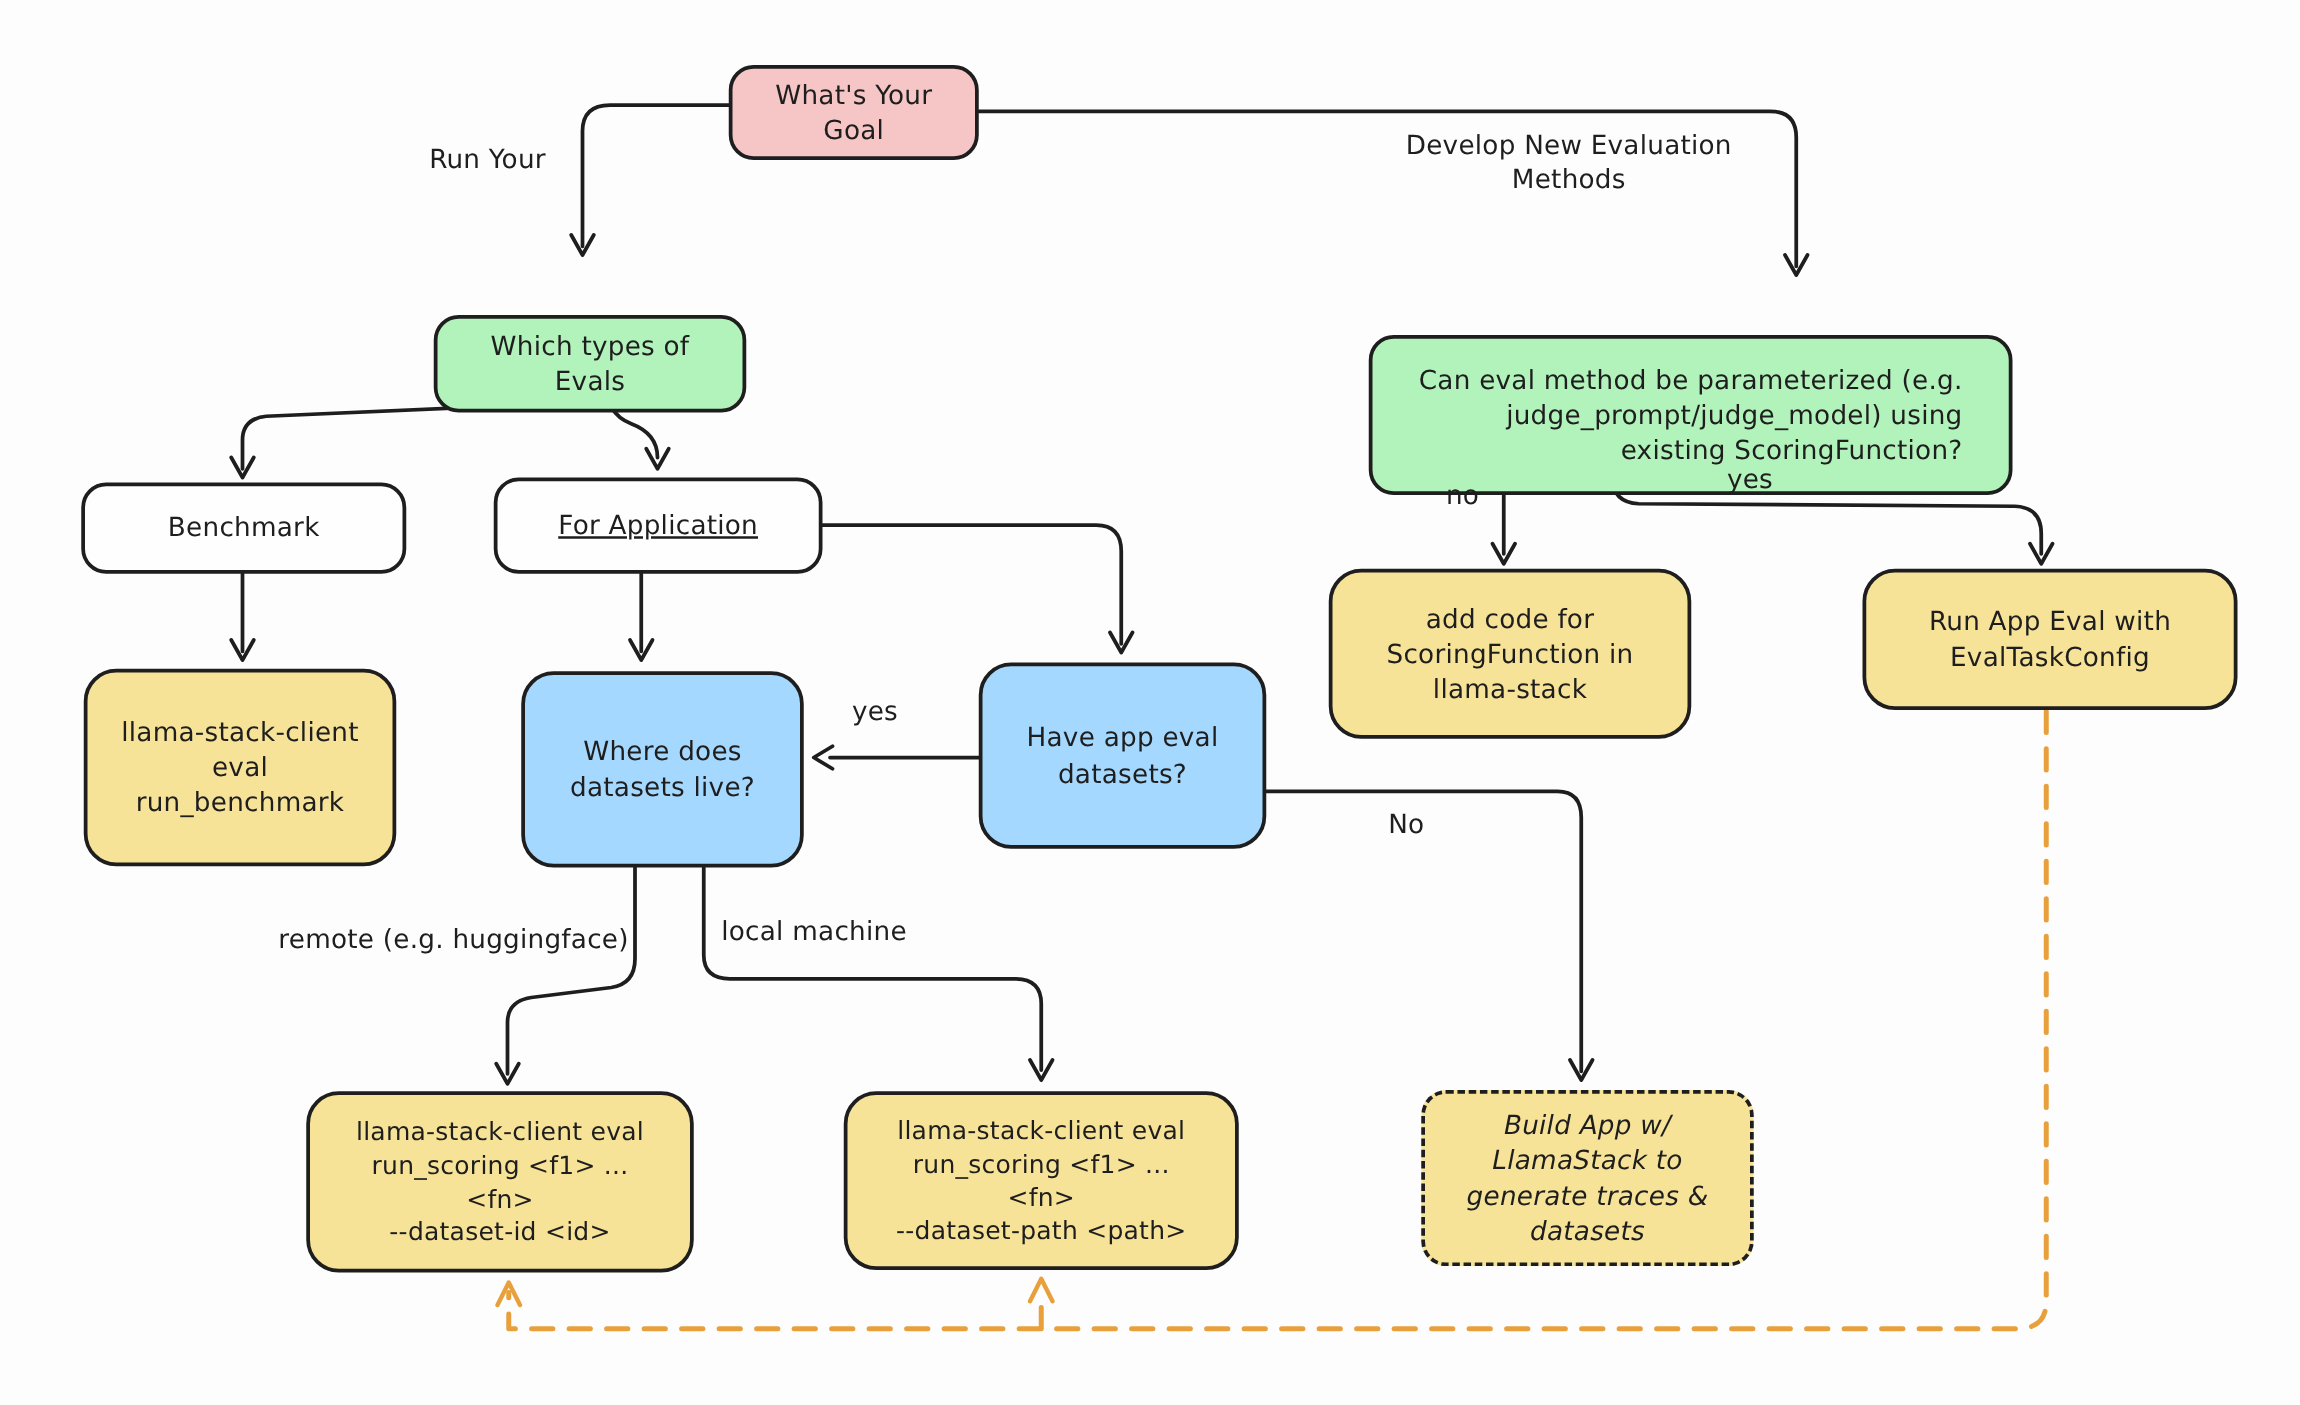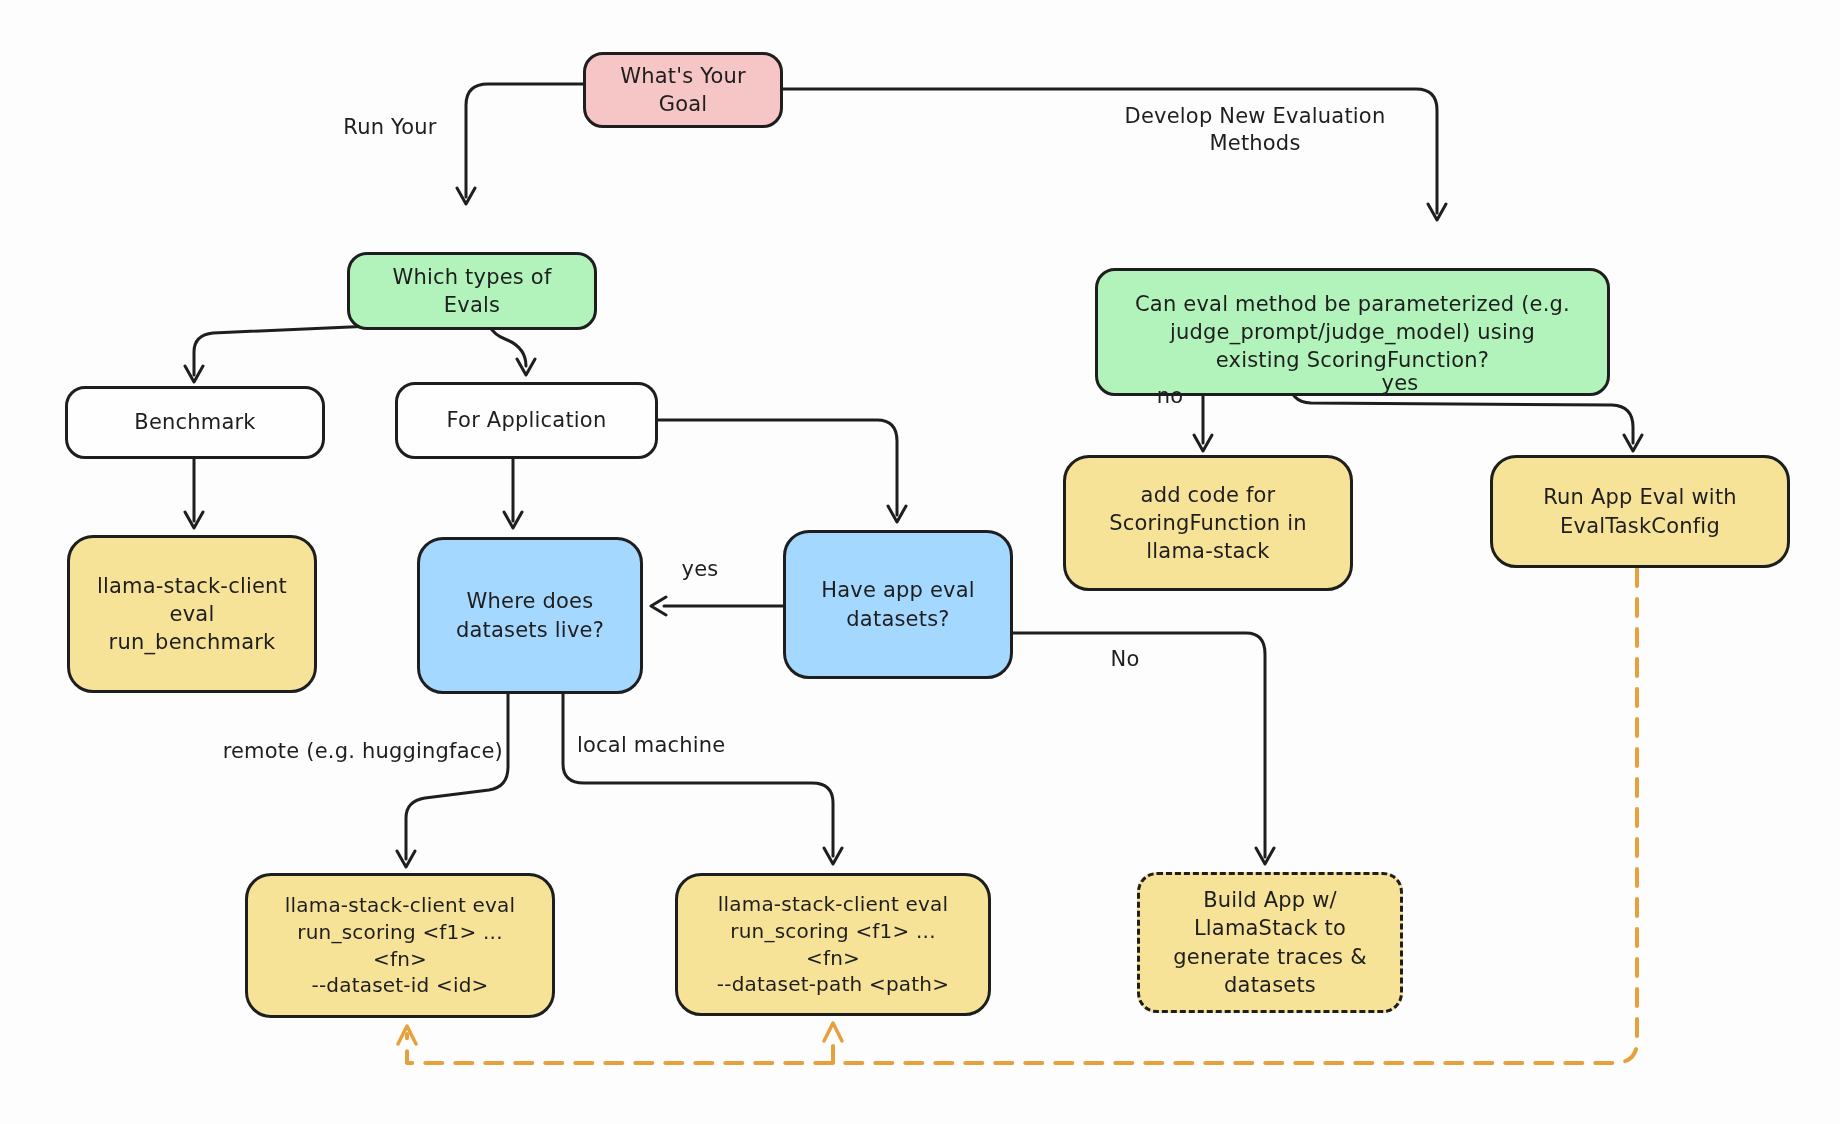--- a/index.html
+++ b/index.html
@@ -13,21 +13,21 @@
     text-align:center;border:3px solid #1e1e1e;border-radius:20px;
     font-size:21px;line-height:1.34;white-space:pre-line;
     padding:4px 24px;box-sizing:border-box;letter-spacing:.2px;
   }
   .round{border-radius:26px;}
   .fill-pink{background:#f6c5c5;}
   .fill-green{background:#b2f2bb;margin-top:40px;}
   .fill-blue{background:#a5d8ff;}
   .fill-yellow{background:#f7e398;}
   .fill-white{background:#fefefe;}
-  .dashed{border-style:dashed;border-width:3px;}
+  .dashed{border-style:dashed;border-width:3px;font-style:italic;}
   .sm{font-size:20px;}
   .elabel{
     position:absolute;font-size:21px;line-height:1.3;text-align:center;
     white-space:pre-line;letter-spacing:.2px;
   }
   .left-align{text-align:left;}
   .right-align{text-align:right;}
 </style>
 </head>
 <body>
@@ -55,27 +55,27 @@
       <path stroke-width="3.5" d="M398,1044 L407,1026 L416,1044 M824,1041 L833,1023 L842,1041"></path>
     </g>
   </svg>
 
   <div class="node fill-pink" style="left:583px;top:52px;width:200px;height:76px;">What's Your
 Goal</div>
 
   <div class="node fill-green" style="left:347px;top:212px;width:250px;height:78px;">Which types of
 Evals</div>
 
-  <div class="node fill-green" style="left:1095px;top:228px;width:515px;height:128px;">Can eval method be parameterized (e.g.
+  <div class="node fill-green" style="left:1095px;top:228px;width:515px;height:128px;text-align:right;">Can eval method be parameterized (e.g.
 judge_prompt/judge_model) using
 existing ScoringFunction?</div>
 
   <div class="node fill-white" style="left:65px;top:386px;width:260px;height:73px;">Benchmark</div>
 
-  <div class="node fill-white" style="left:395px;top:382px;width:263px;height:77px;">For Application</div>
+  <div class="node fill-white" style="left:395px;top:382px;width:263px;height:77px;text-decoration:underline;">For Application</div>
 
   <div class="node fill-yellow round" style="left:67px;top:535px;width:250px;height:158px;">llama-stack-client
 eval run_benchmark</div>
 
   <div class="node fill-blue round" style="left:417px;top:537px;width:226px;height:157px;">Where does
 datasets live?</div>
 
   <div class="node fill-blue round" style="left:783px;top:530px;width:230px;height:149px;">Have app eval
 datasets?</div>
 

